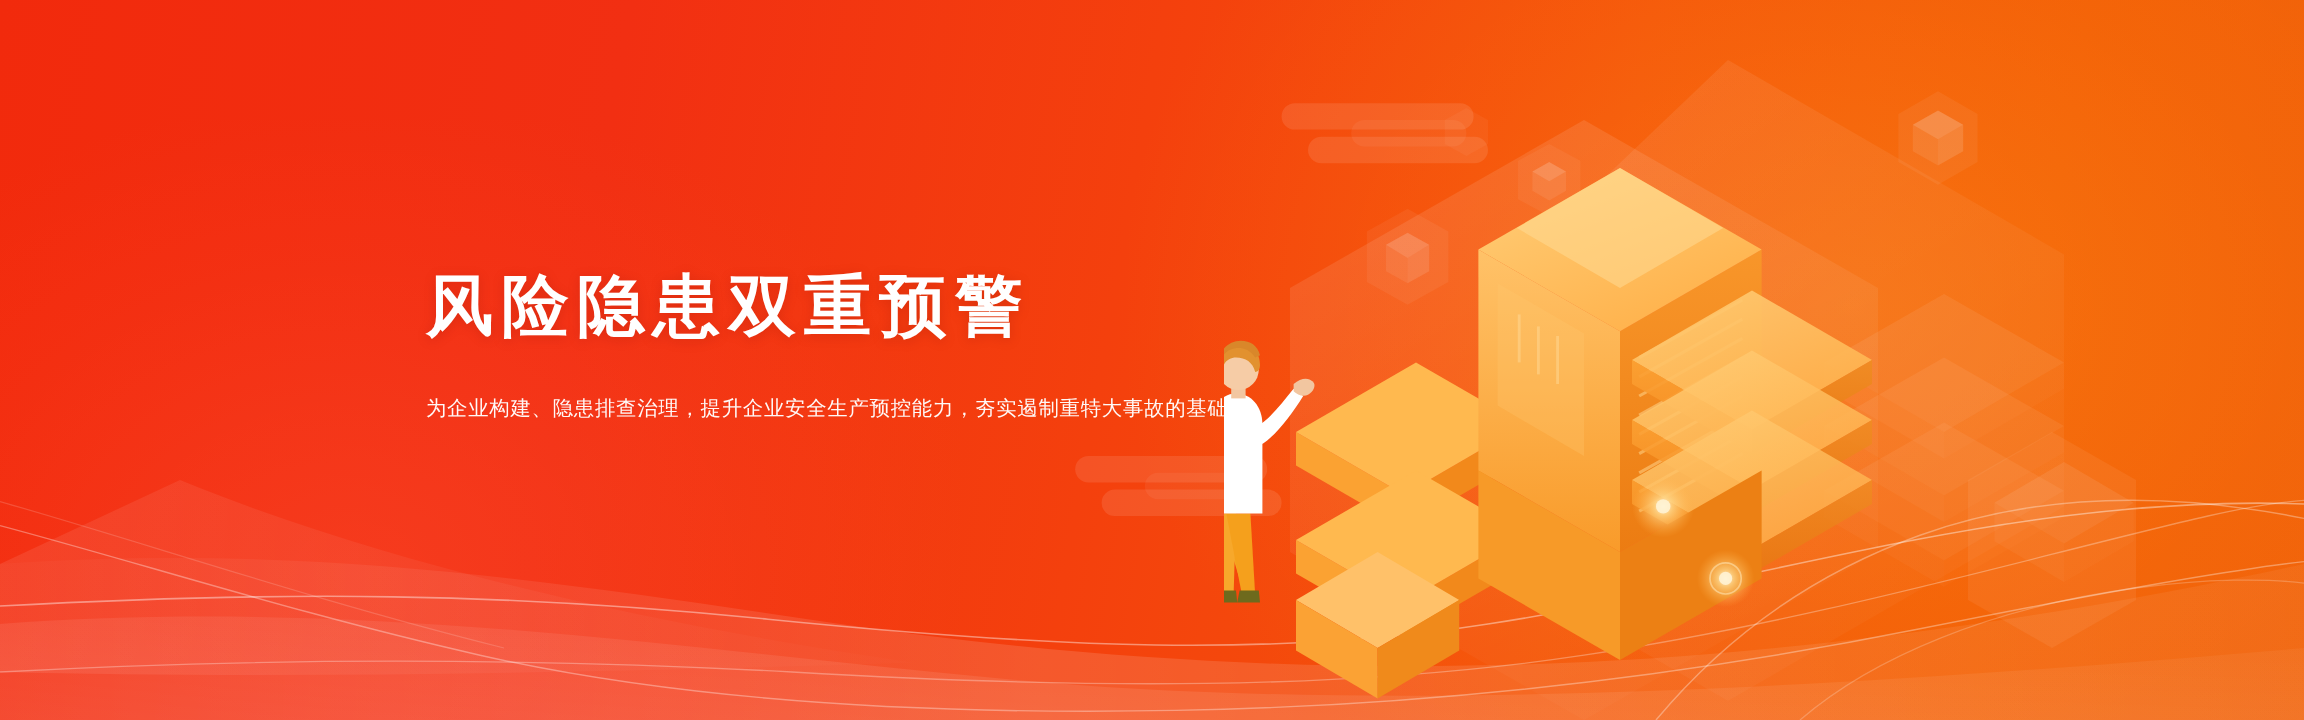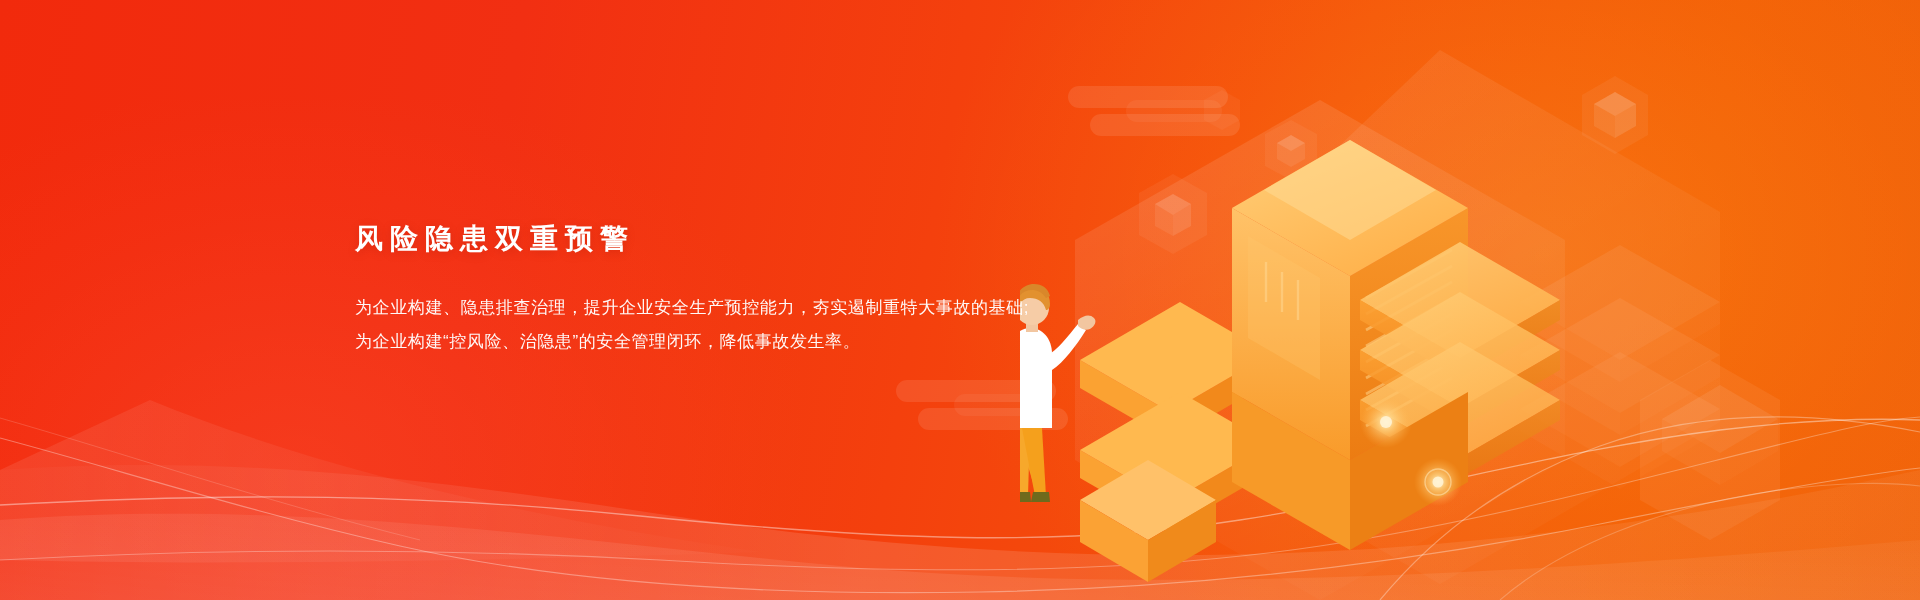--- a/index.html
+++ b/index.html
@@ -94,21 +94,21 @@
   
   .copy {
     position: absolute;
     left: 355px;
     top: 222px;
     width: 820px;
   }
   .headline {
     margin: 0;
     color: #FFFFFF;
-    font-size: 28px;
+    font-size: 56px;
     font-weight: 700;
     letter-spacing: 7px;
     line-height: 1.18;
     text-shadow: 0 2px 10px rgba(140,20,0,0.22);
     white-space: nowrap;
   }
   .subcopy {
     margin: 0;
     padding-top: 36px;
     color: rgba(255,255,255,0.97);
@@ -367,17 +367,16 @@
         <path d="M13,272 C14,262 22,254 32,254 C40,254 46,258 48,266
                  L44,268 C40,262 35,260 30,260 C22,260 16,265 14,274 Z" fill="#D9872A"></path>
       </g>
     </g>
   </svg>
 
   <div class="copy">
     <h1 class="headline">风险隐患双重预警</h1>
     <div class="subcopy">
       <p>为企业构建、隐患排查治理，提升企业安全生产预控能力，夯实遏制重特大事故的基础;</p>
-      <p>为企业构建“控风险、治隐患”的安全管理闭环，降低事故发生率。</p>
     </div>
   </div>
 
 </div>
 
 </body></html>

